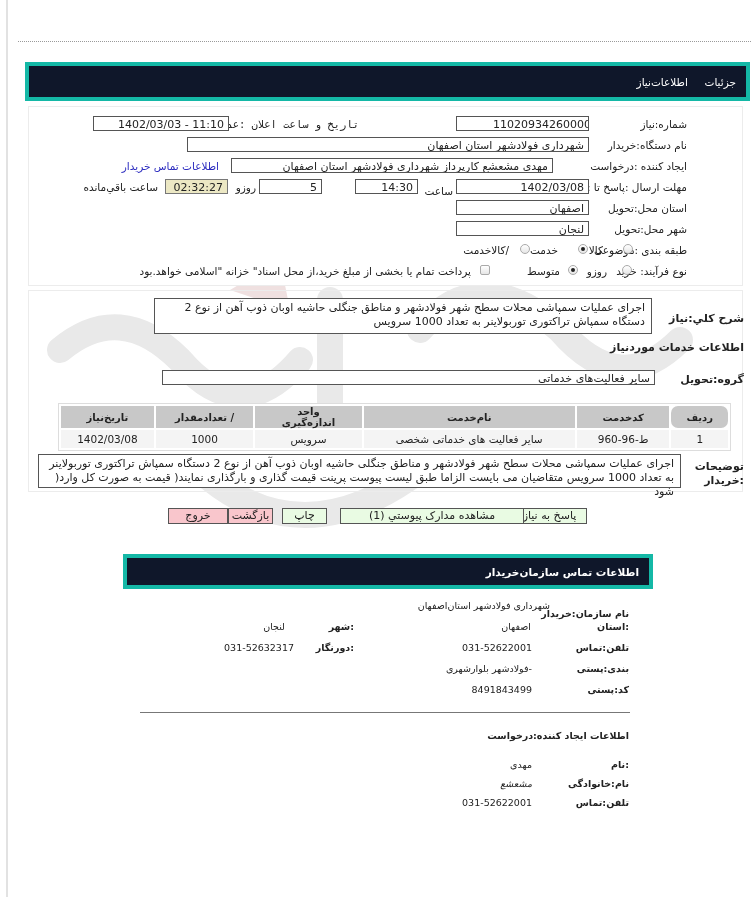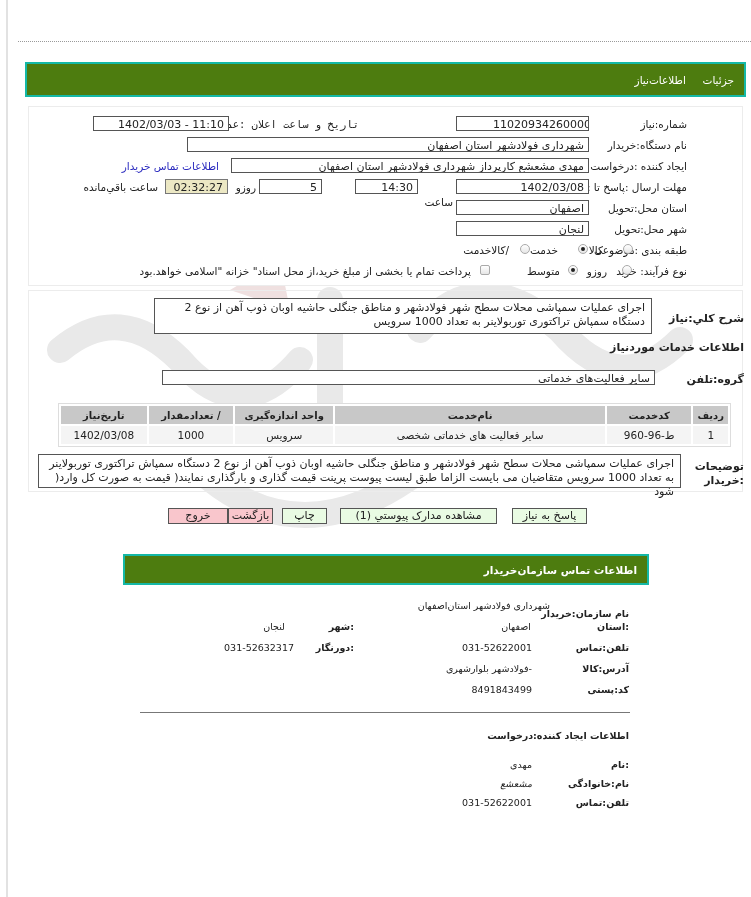--- a/index.html
+++ b/index.html
@@ -1,34 +1,34 @@
 <!DOCTYPE html>
 <html><head>
 <meta charset="utf-8">
 <style>
   html,body{margin:0;padding:0;background:#fff;}
   body{width:751px;height:897px;position:relative;overflow:hidden;font-family:"DejaVu Sans",sans-serif;font-size:10.5px;color:#222;}
   .leftline{position:absolute;left:6px;top:0;width:2px;height:897px;background:#e2e2e2;}
   .dotted{position:absolute;left:18px;right:0;top:41px;border-top:1px dotted #9a9a9a;}
   .watermark{position:absolute;left:0;top:0;width:751px;height:897px;pointer-events:none;}
-  .hdr{position:absolute;background:#4d7c0f;border:2px solid #14b8a6;color:#fff;font-weight:normal;}
+  .hdr{position:absolute;background:#0f172a;border:4px solid #14b8a6;color:#fff;font-weight:normal;}
   .hdr span{position:absolute;right:10px;top:50%;transform:translateY(-50%);direction:rtl;white-space:nowrap;}
   .panel{position:absolute;background:#fff;border:1px solid #ececec;}
   .abs{position:absolute;white-space:nowrap;direction:rtl;}
   .lbl{font-size:10.5px;color:#222;}
   .box{position:absolute;border:1px solid #555;background:#fff;height:15px;line-height:15px;padding:0 4px;font-size:11px;color:#222;white-space:nowrap;overflow:hidden;box-sizing:border-box;}
   .box.ltr{direction:ltr;text-align:right;}
   .box.rtl{direction:rtl;text-align:right;}
   .radio{position:absolute;width:10px;height:10px;border-radius:50%;border:1px solid #aaa;background:linear-gradient(#fff,#e6e6e6);box-sizing:border-box;}
   .radio.on::after{content:"";position:absolute;left:2px;top:2px;width:4px;height:4px;border-radius:50%;background:#222;}
   .chk{position:absolute;width:10px;height:10px;border:1px solid #aaa;background:linear-gradient(#fff,#e6e6e6);box-sizing:border-box;border-radius:2px;}
   .bold{font-weight:bold;}
   .textarea{position:absolute;border:1px solid #555;background:#fff;direction:rtl;text-align:right;font-size:11px;line-height:14px;padding:2px 6px;box-sizing:border-box;}
   table.items{position:absolute;border-collapse:separate;border-spacing:2px;border:1px solid #ddd;background:#fff;}
-  table.items th{background:#c8c8c8;color:#222;font-weight:bold;font-size:10px;height:18px;padding:0 4px;text-align:center;}
+  table.items th{background:#c8c8c8;color:#222;font-weight:bold;font-size:10px;height:18px;padding:0 15px;text-align:center;}
   table.items td{background:#f4f4f4;font-size:10.5px;height:18px;padding:0 4px;text-align:center;}
   .btn{position:absolute;height:16px;line-height:14px;border:1px solid #555;font-size:11px;text-align:center;direction:rtl;box-sizing:border-box;cursor:pointer;}
   .btn.green{background:#e9fbe3;}
   .btn.pink{background:#f9c6cc;}
   .link{color:#2b2bbf;}
   .hr{position:absolute;left:140px;width:490px;top:712px;border-top:1px solid #777;}
   .small{font-size:9.5px;}
 </style>
 </head>
 <body>
@@ -58,26 +58,26 @@
 
 <div class="abs lbl" style="right:64px;top:118px;">شماره:نیاز</div>
 <div class="box ltr" style="left:456px;top:116px;width:133px;padding-left:36px;">1102093426000021</div>
 <div class="abs lbl" style="right:392px;top:118px;font-family:Liberation Mono, monospace;">تاریخ و ساعت اعلان :عمومي</div>
 <div class="box ltr" style="left:93px;top:116px;width:136px;">1402/03/03 - 11:10</div>
 
 <div class="abs lbl" style="right:64px;top:139px;">نام دستگاه:خریدار</div>
 <div class="box rtl" style="left:187px;top:137px;width:402px;">شهرداری فولادشهر استان اصفهان</div>
 
 <div class="abs lbl" style="right:64px;top:160px;">ایجاد کننده :درخواست</div>
-<div class="box rtl" style="left:231px;top:158px;width:358px;">مهدی مشعشع کارپرداز شهرداری فولادشهر استان اصفهان</div>
+<div class="box rtl" style="left:231px;top:158px;width:322px;">مهدی مشعشع کارپرداز شهرداری فولادشهر استان اصفهان</div>
 <div class="abs link" style="right:532px;top:160px;">اطلاعات تماس خریدار</div>
 
 <div class="abs lbl" style="right:64px;top:181px;">مهلت ارسال :پاسخ تا :تاریخ</div>
 <div class="box ltr" style="left:456px;top:179px;width:133px;">1402/03/08</div>
-<div class="abs lbl" style="right:298px;top:196px;">ساعت</div>
+<div class="abs lbl" style="right:298px;top:185px;">ساعت</div>
 <div class="box ltr" style="left:355px;top:179px;width:63px;">14:30</div>
 <div class="box ltr" style="left:259px;top:179px;width:63px;">5</div>
 <div class="abs lbl" style="right:495px;top:181px;">روزو</div>
 <div class="box ltr" style="left:165px;top:179px;width:63px;background:#ece8c4;border-color:#777;">02:32:27</div>
 <div class="abs lbl" style="right:593px;top:181px;">ساعت باقي‌مانده</div>
 
 <div class="abs lbl" style="right:64px;top:202px;">استان محل:تحویل</div>
 <div class="box rtl" style="left:456px;top:200px;width:133px;">اصفهان</div>
 
 <div class="abs lbl" style="right:64px;top:223px;">شهر محل:تحویل</div>
@@ -99,27 +99,27 @@
 <div class="chk" style="left:480px;top:265px;"></div>
 <div class="abs lbl" style="right:280px;top:265px;">پرداخت تمام یا بخشی از مبلغ خرید،از محل اسناد" خزانه "اسلامی خواهد.بود</div>
 
 <div class="panel" style="left:28px;top:290px;width:713px;height:200px;background:transparent;"></div>
 
 <div class="abs bold" style="right:7px;top:312px;font-size:11px;">شرح کلي:نیاز</div>
 <div class="textarea" style="left:154px;top:298px;width:498px;height:36px;">اجرای عملیات سمپاشی محلات سطح شهر فولادشهر و مناطق جنگلی حاشیه اوبان ذوب آهن از نوع 2 دستگاه سمپاش تراکتوری توربولاینر به تعداد 1000 سرویس</div>
 
 <div class="abs bold" style="right:7px;top:341px;font-size:11px;">اطلاعات خدمات موردنیاز</div>
 
-<div class="abs bold" style="right:7px;top:373px;font-size:11px;">گروه:تلفن</div>
+<div class="abs bold" style="right:7px;top:373px;font-size:11px;">گروه:تحویل</div>
 <div class="box rtl" style="left:162px;top:370px;width:493px;">سایر فعالیت‌های خدماتی</div>
 
 <table class="items" style="left:58px;top:403px;width:673px;direction:rtl;">
   <thead>
     <tr>
-      <th style="width:14px;">ردیف</th>
+      <th style="width:14px;border-radius:7px;">ردیف</th>
       <th style="width:80px;">کدخدمت</th>
       <th style="width:292px;">نام‌خدمت</th>
       <th style="width:95px;">واحد اندازه‌گیری</th>
       <th style="width:80px;">/ تعدادمقدار</th>
       <th style="width:80px;">تاریخ‌نیاز</th>
     </tr>
   </thead>
   <tbody>
     <tr>
       <td>1</td>
@@ -132,21 +132,21 @@
   </tbody>
 </table>
 
 <div class="abs bold" style="right:7px;top:460px;font-size:11px;line-height:14px;text-align:right;">
   <div>توضیحات</div>
   <div>:خریدار</div>
 </div>
 <div class="textarea" style="left:38px;top:454px;width:643px;height:34px;">اجرای عملیات سمپاشی محلات سطح شهر فولادشهر و مناطق جنگلی حاشیه اوبان ذوب آهن از نوع 2 دستگاه سمپاش تراکتوری توربولاینر به تعداد 1000 سرویس متقاضیان می بایست الزاما طبق لیست پیوست پرینت قیمت گذاری و بارگذاری نمایند( قیمت به صورت کل وارد( شود</div>
 
 <div class="btn green" style="left:512px;top:508px;width:75px;">پاسخ به نیاز</div>
-<div class="btn green" style="left:340px;top:508px;width:157px;">مشاهده مدارک پیوستي (1)</div>
+<div class="btn green" style="left:340px;top:508px;width:184px;">مشاهده مدارک پیوستي (1)</div>
 <div class="btn green" style="left:282px;top:508px;width:45px;">چاپ</div>
 <div class="btn pink" style="left:228px;top:508px;width:45px;">بازگشت</div>
 <div class="btn pink" style="left:168px;top:508px;width:60px;">خروج</div>
 
 <div class="hdr" style="left:123px;top:554px;width:522px;height:27px;">
   <span class="bold">اطلاعات تماس سازمان‌خریدار</span>
 </div>
 
 <div class="abs bold small" style="right:122px;top:576px;margin-top:32px;">نام سازمان:خریدار</div>
 <div class="abs small" style="right:201px;top:600px;">شهرداری فولادشهر استان‌اصفهان</div>
@@ -154,21 +154,21 @@
 <div class="abs bold small" style="right:122px;top:621px;">:استان</div>
 <div class="abs small" style="right:220px;top:621px;">اصفهان</div>
 <div class="abs bold small" style="right:397px;top:621px;">:شهر</div>
 <div class="abs small" style="right:466px;top:621px;">لنجان</div>
 
 <div class="abs bold small" style="right:122px;top:642px;">تلفن:تماس</div>
 <div class="abs small" style="right:219px;top:642px;direction:ltr;">031-52622001</div>
 <div class="abs bold small" style="right:397px;top:642px;">:دورنگار</div>
 <div class="abs small" style="right:457px;top:642px;direction:ltr;">031-52632317</div>
 
-<div class="abs bold small" style="right:122px;top:663px;">آدرس:کالا</div>
+<div class="abs bold small" style="right:122px;top:663px;">بندی:پستی</div>
 <div class="abs small" style="right:219px;top:663px;">-فولادشهر بلوارشهری</div>
 
 <div class="abs bold small" style="right:122px;top:684px;">کد:پستی</div>
 <div class="abs small" style="right:219px;top:684px;">8491843499</div>
 
 <div class="hr"></div>
 
 <div class="abs bold small" style="right:122px;top:730px;">اطلاعات ایجاد کننده:درخواست</div>
 <div class="abs bold small" style="right:122px;top:759px;">:نام</div>
 <div class="abs small" style="right:219px;top:759px;">مهدی</div>

